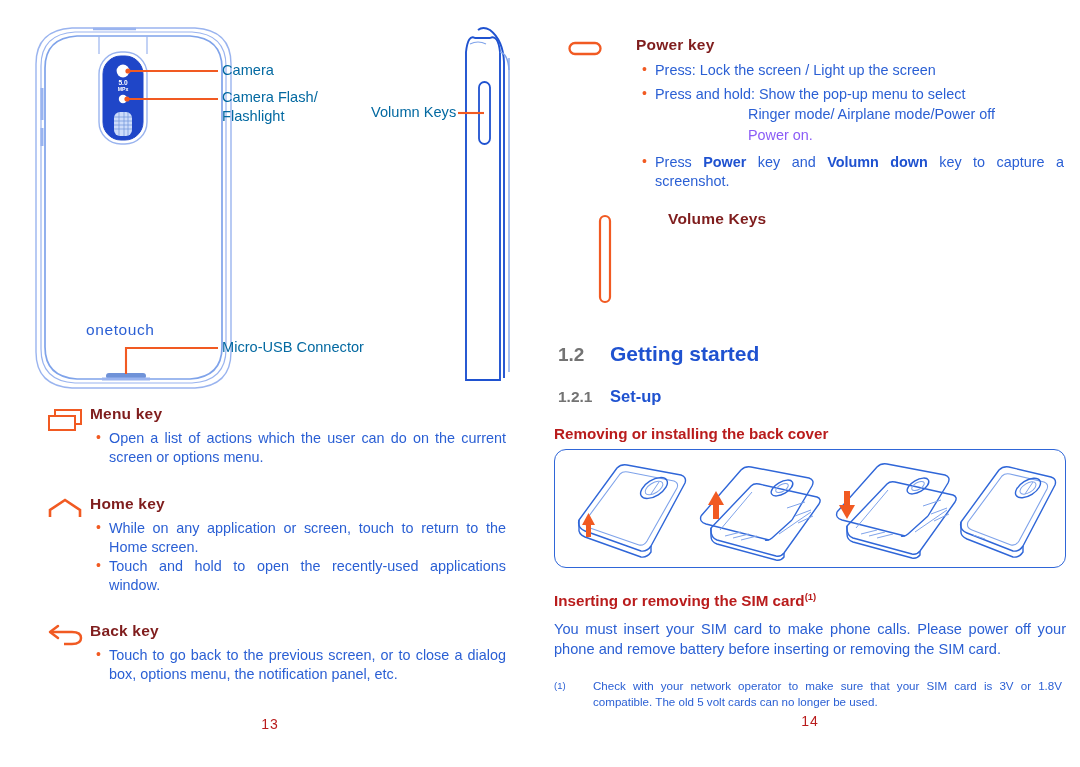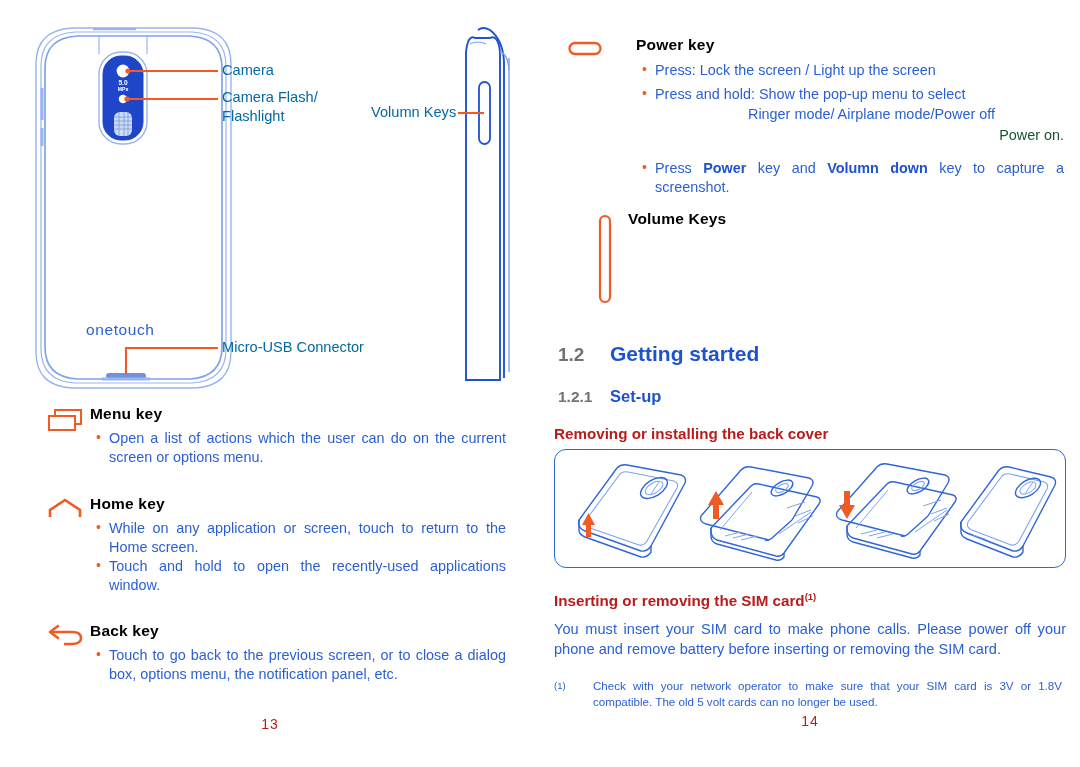--- a/index.html
+++ b/index.html
@@ -24,21 +24,21 @@
     position: relative;
     box-sizing: border-box;
   }
   .col-left  { width: 540px; height: 767px; }
   .col-right { width: 540px; height: 767px; }
 
   .key-block { position: absolute; }
   .key-title {
     font-weight: bold;
     font-size: 15.5px;
-    color: #000000;
+    color: #7f1d1d;
     letter-spacing: .2px;
   }
   .bullets { margin: 0; padding: 0; list-style: none; }
   .bullets li {
     position: relative;
     padding-left: 13px;
     font-size: 14.4px;
     line-height: 18.5px;
     color: #2a5fd4;
     margin-bottom: 1px;
@@ -273,34 +273,34 @@
           <rect x="1.5" y="2" width="31" height="11" rx="5.5" ry="5.5" fill="none" stroke="#f15a22" stroke-width="2.3"></rect>
         </svg>
       </div>
       <div class="key-title" style="margin-left:68px;">Power  key</div>
       <ul class="bullets" style="margin-left:74px; margin-top:7px; width:422px;">
         <li>Press: Lock the screen / Light up the screen</li>
         <li style="margin-top:5px;">Press and hold: Show the pop-up menu to select</li>
       </ul>
       <div style="margin-left:180px; margin-top:1px;">
         <div style="font-size:14.4px; line-height:21px; color:#2a5fd4;">Ringer mode/ Airplane mode/Power off</div>
-        <div style="font-size:14.4px; line-height:21px; color:#14532d;text-align:right;">Power on.</div>
-      </div>
-      <ul class="bullets" style="margin-left:74px; margin-top:13px; width:422px;">
+        <div style="font-size:14.4px; line-height:21px; color:#8b5cf6;">Power on.</div>
+      </div>
+      <ul class="bullets" style="margin-left:74px; margin-top:7px; width:422px;">
         <li class="just"><span>Press </span><b>Power</b><span> key and </span><b>Volumn down</b><span> key to capture a screenshot.</span></li>
       </ul>
     </div>
 
     <div class="key-block" style="left:28px; top:210px; width:496px;">
       <div class="icon icon-volume" style="left:30px; top:4px;">
         <svg width="14" height="90" viewBox="0 0 14 90">
           <rect x="2" y="2" width="10" height="86" rx="5" ry="5" fill="none" stroke="#f15a22" stroke-width="2.2"></rect>
         </svg>
       </div>
-      <div class="key-title" style="margin-left:60px;">Volume Keys</div>
+      <div class="key-title" style="margin-left:100px;">Volume Keys</div>
     </div>
 
     <div class="sec-h1" style="left:18px; top:342px;">
       <span class="sec-num">1.2</span>
       <span class="sec-title">Getting started</span>
     </div>
 
     <div class="sec-h2" style="left:18px; top:387px;">
       <span class="sec-num">1.2.1</span>
       <span class="sec-title">Set-up</span>

